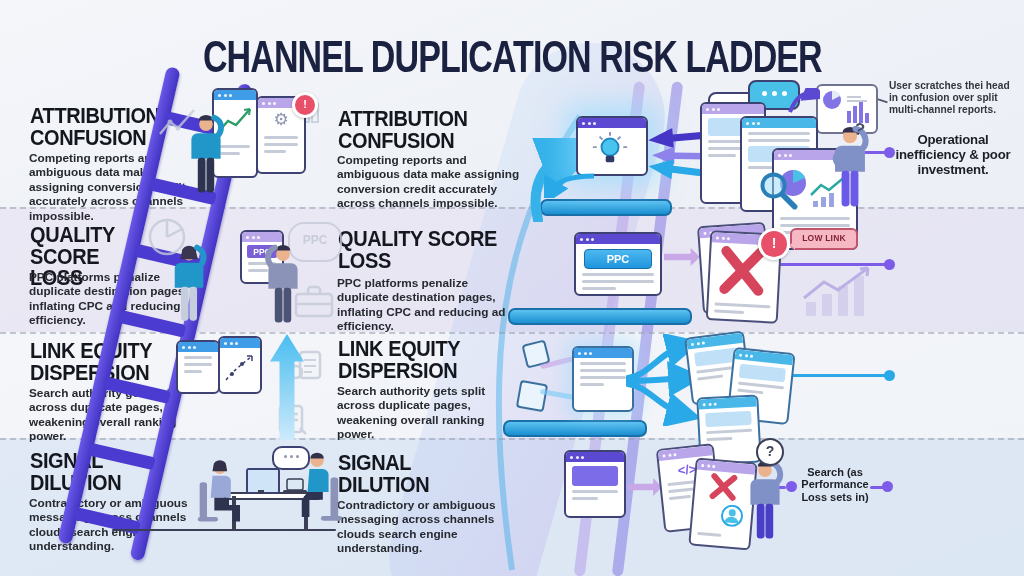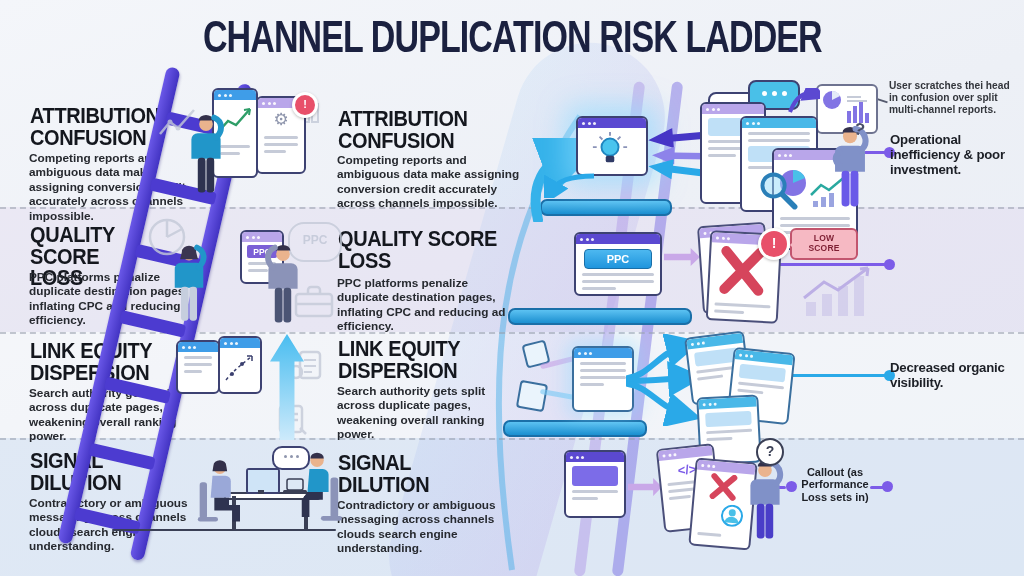--- a/index.html
+++ b/index.html
@@ -9,28 +9,28 @@
     font-family:"Liberation Sans",sans-serif;
   }
   .abs{position:absolute;}
   
   .band{position:absolute;left:0;right:0;}
   .band.b2{top:207px;height:125px;background:rgba(216,198,232,.22);}
   .band.b3{top:332px;height:106px;background:rgba(255,255,255,.35);}
   .band.b4{top:438px;height:138px;background:rgba(176,208,240,.22);}
   .sep{position:absolute;left:0;right:0;border-top:2px dashed rgba(150,156,172,.55);}
   
-  .title{position:absolute;top:12px;left:0;right:0;text-align:center;}
+  .title{position:absolute;top:32px;left:0;right:0;text-align:center;}
   .title>span{display:inline-block;font-size:37px;font-weight:800;color:#1b2140;
     letter-spacing:-1px;transform:scale(.92,1.2);transform-origin:center top;}
   .h{position:absolute;font-weight:800;color:#14171e;font-size:20px;line-height:.98;
     letter-spacing:-.4px;transform:scaleY(1.1);transform-origin:left top;}
   .bt{position:absolute;font-size:11.8px;font-weight:700;color:#26292f;line-height:1.22;}
   .outcome{position:absolute;font-size:13.2px;font-weight:800;color:#1c1f26;
-    line-height:1.15;letter-spacing:-.2px;}
+    text-align:center;line-height:1.15;letter-spacing:-.2px;}
   .note{position:absolute;font-size:10.2px;font-weight:600;color:#33363c;line-height:1.2;}
   .callout{position:absolute;font-size:11px;font-weight:800;color:#1c1f26;text-align:center;line-height:1.12;}
   
   .cline{position:absolute;height:2.5px;background:#7c5ce8;border-radius:2px;}
   .cline.blue{background:#2aa9e8;}
   .cdot{position:absolute;width:11px;height:11px;border-radius:50%;background:#7c5ce8;}
   .cdot.blue{background:#2aa9e8;}
   
   .win{position:absolute;background:#fff;border:2px solid #3d4272;border-radius:6px;overflow:hidden;}
   .wh{height:10px;display:flex;align-items:center;gap:2.5px;padding-left:4px;}
@@ -128,25 +128,24 @@
 
   <div class="cline" style="left:864px;top:151px;width:22px"></div>
   <div class="cdot" style="left:884px;top:147px"></div>
   <div class="outcome" style="left:890px;top:132px;width:126px">Operational inefficiency &amp; poor investment.</div>
 
   <div class="cline" style="left:776px;top:263px;width:110px"></div>
   <div class="cdot" style="left:884px;top:259px"></div>
 
   <div class="cline blue" style="left:768px;top:374px;width:118px"></div>
   <div class="cdot blue" style="left:884px;top:370px"></div>
-  <div class="outcome" style="left:890px;top:360px;width:126px">Decreased organic visibility.</div>
 
   <div class="cline" style="left:762px;top:486px;width:24px"></div>
   <div class="cdot" style="left:786px;top:481px"></div>
-  <div class="callout" style="left:798px;top:466px;width:74px">Callout (as Performance Loss sets in)</div>
+  <div class="callout" style="left:798px;top:466px;width:74px">Search (as Performance Loss sets in)</div>
   <div class="cline" style="left:870px;top:486px;width:14px"></div>
   <div class="cdot" style="left:882px;top:481px"></div>
 
   <div class="ladder">
     <div class="rail l"></div>
     <div class="rail r"></div>
     <div class="lrung" style="top:44px"></div>
     <div class="lrung" style="top:112px"></div>
     <div class="lrung" style="top:180px"></div>
     <div class="lrung" style="top:248px"></div>
@@ -456,21 +455,21 @@
         <i></i>
         <i></i>
         <i></i>
       </div>
     <svg width="62" height="50" viewBox="0 0 62 50" style="margin:2px 0 0 1px">
       <path d="M14 6 L48 44 M48 6 L14 44" stroke="#d6455c" stroke-width="10" stroke-linecap="round"></path>
     </svg>
     <div class="ln"></div><div class="ln" style="width:30px"></div>
   </div>
   <div class="warn" style="left:758px;top:228px">!</div>
-  <div class="lowscore" style="left:790px;top:228px;width:54px">LOW SCORE</div>
+  <div class="lowscore" style="left:790px;top:228px;width:54px">LOW LINK</div>
   <svg class="ghost" style="left:798px;top:264px" width="80" height="54" viewBox="0 0 80 54">
     <rect x="8" y="38" width="10" height="14" fill="rgba(190,180,228,.55)"></rect>
       <rect x="24" y="30" width="10" height="22" fill="rgba(190,180,228,.55)"></rect>
     <rect x="40" y="22" width="10" height="30" fill="rgba(190,180,228,.55)"></rect>
       <rect x="56" y="12" width="10" height="40" fill="rgba(190,180,228,.55)"></rect>
     <polyline points="6,34 26,18 40,26 70,4" fill="none" stroke="#b2a2e2" stroke-width="3"></polyline>
     <path d="M70 4 l-8 1 M70 4 l-1 8" stroke="#b2a2e2" stroke-width="3"></path>
   </svg>
 
   <div class="abs" style="left:524px;top:342px;width:20px;height:20px;background:#eaf4fc;border:2px solid #3a6f9e;border-radius:4px;transform:rotate(-14deg)"></div>

